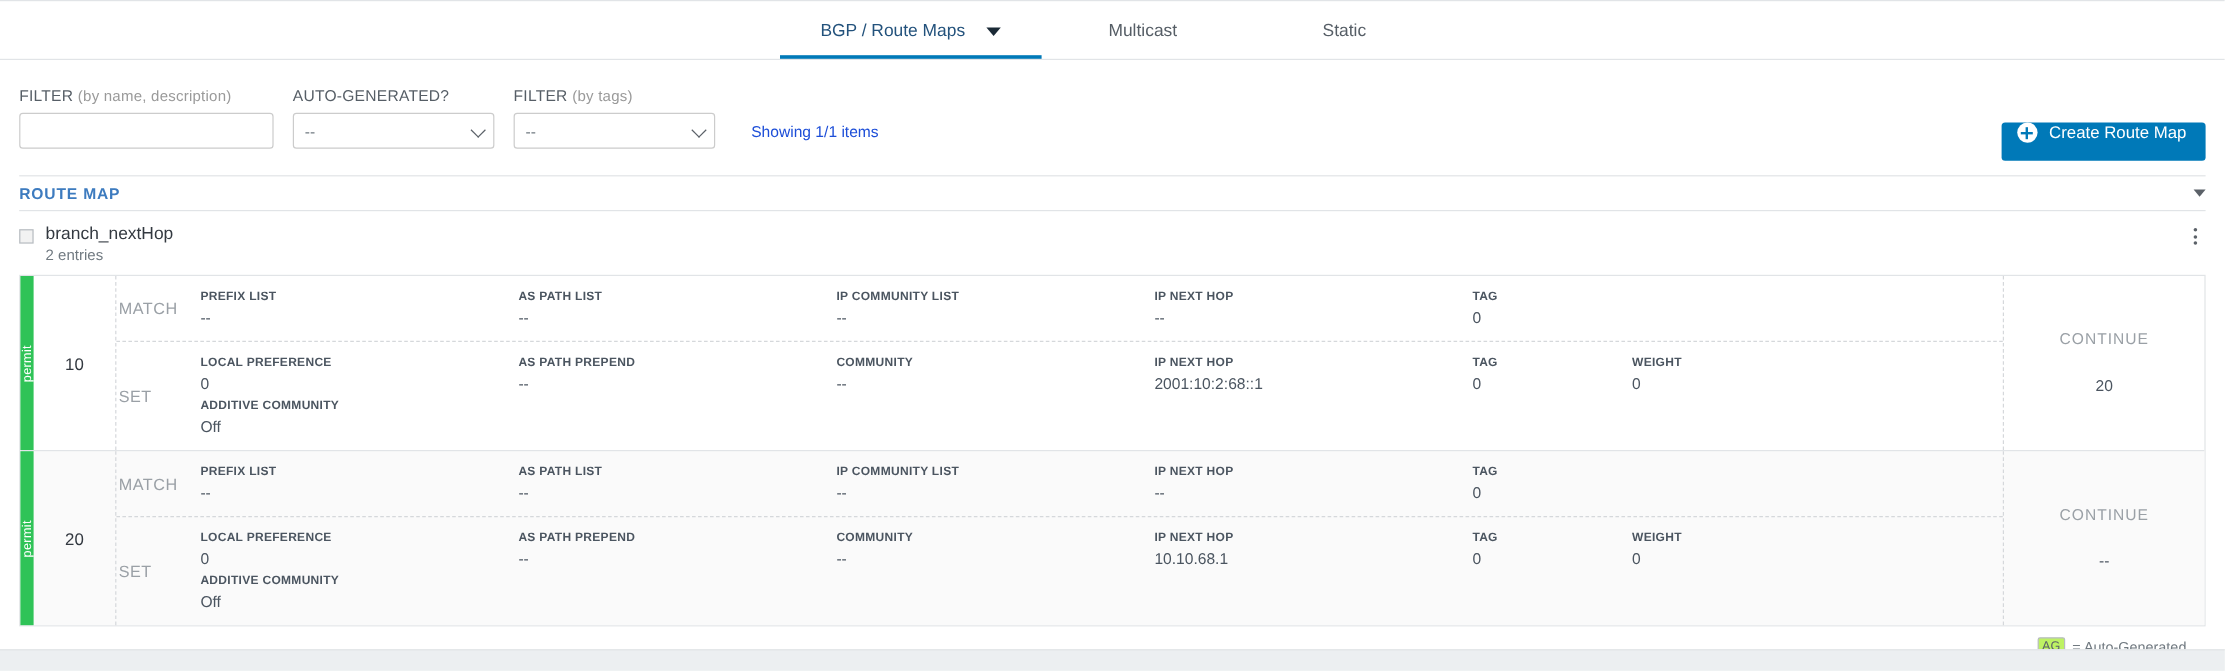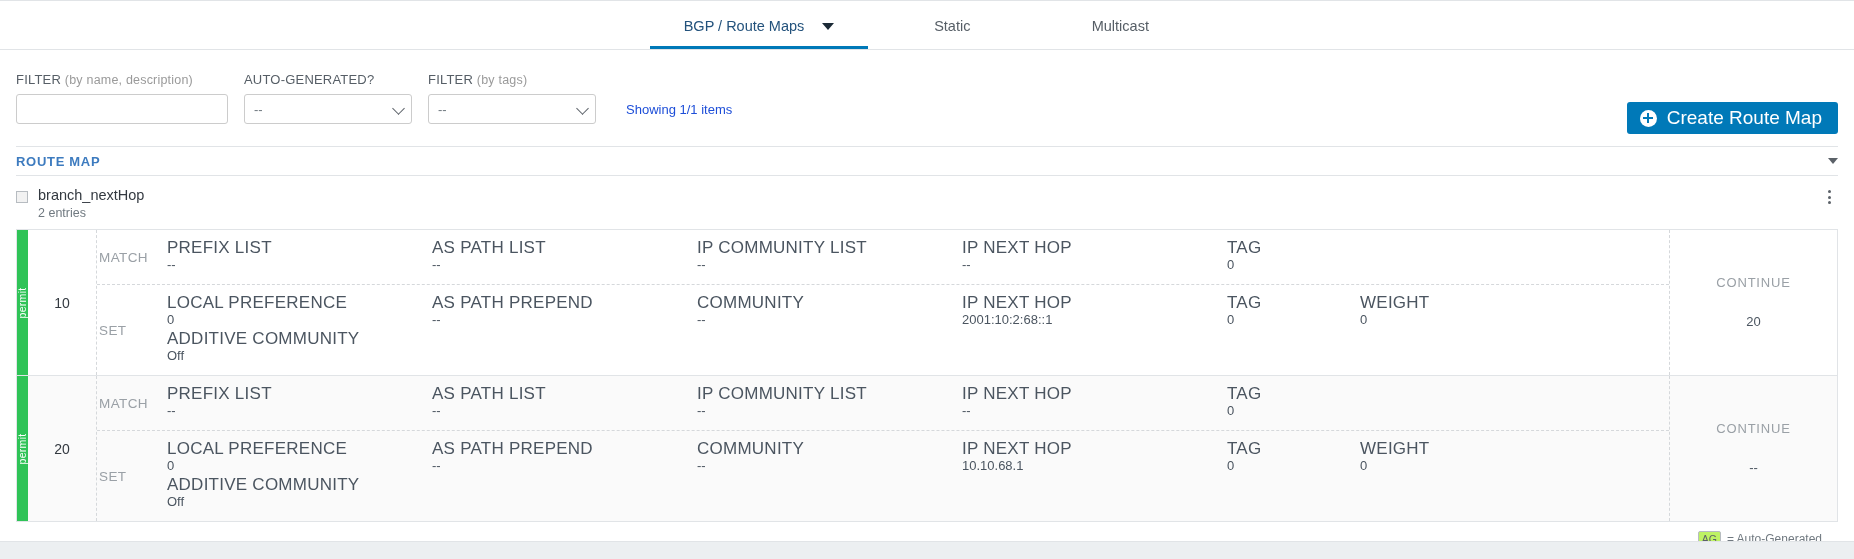--- a/index.html
+++ b/index.html
@@ -84,22 +84,22 @@
     transform: rotate(45deg);
   }
   .showing {
     font-size: 13px; color: #1d4ed8;
     padding-bottom: 7px; margin-left: 14px; white-space: nowrap;
   }
   .create-btn {
     position: absolute; right: 16px; top: 52px;
     height: 32px;
     background: #0079b8; border: none; border-radius: 3px;
-    color: #fff; font-size: 19px;
-    display: flex; align-items: center; gap: 10px;
+    color: #fff; font-size: 14px;
+    display: flex; align-items: flex-start; gap: 10px;
     padding: 0 16px 0 13px; cursor: pointer;
     font-family: "Liberation Sans", sans-serif;
   }
   .plus-circle {
     width: 17px; height: 17px; border-radius: 50%;
     background: #fff; position: relative; flex: none;
   }
   .plus-circle::before, .plus-circle::after {
     content: ""; position: absolute; background: #0079b8;
   }
@@ -171,21 +171,21 @@
     width: 70px; flex: none;
     display: flex; align-items: center;
     font-size: 13.5px; color: #9aa0a6; letter-spacing: .4px;
     padding-left: 2px;
   }
   .cells { flex: 1; display: flex; min-width: 0; }
   .cell { flex: 0 0 265px; padding: 10px 6px 11px 0; min-width: 0; }
   .cell.tag { flex: 0 0 133px; }
   .cell.weight { flex: 0 0 133px; }
   .k {
-    font-size: 17px; color: #4b5560; font-weight: normal;
+    font-size: 10px; color: #4b5560; font-weight: bold;
     letter-spacing: .25px; line-height: 15px; white-space: nowrap;
   }
   .v { font-size: 13px; color: #4b5560; line-height: 17px; margin-top: 1px; white-space: nowrap; }
   .pair { margin-top: 0; }
   .pair + .pair { margin-top: 3px; }
 
   .continue {
     width: 168px; flex: none;
     border-left: 1px dashed #d5d8db;
     display: flex; flex-direction: column;
@@ -218,24 +218,24 @@
 </head>
 <body>
 
 <div class="tabbar">
   <div class="tab-strip">
     <div class="tab active">
       <span>BGP / Route Maps</span>
       <span class="caret-down"></span>
     </div>
     <div class="tab">
+      <span>Multicast</span>
+    </div>
+    <div class="tab">
       <span>Static</span>
-    </div>
-    <div class="tab">
-      <span>Multicast</span>
     </div>
   </div>
 </div>
 
 <div class="filterbar">
   <div class="filters">
 
     <div class="field">
       <div class="field-label">
         <span>FILTER</span>

